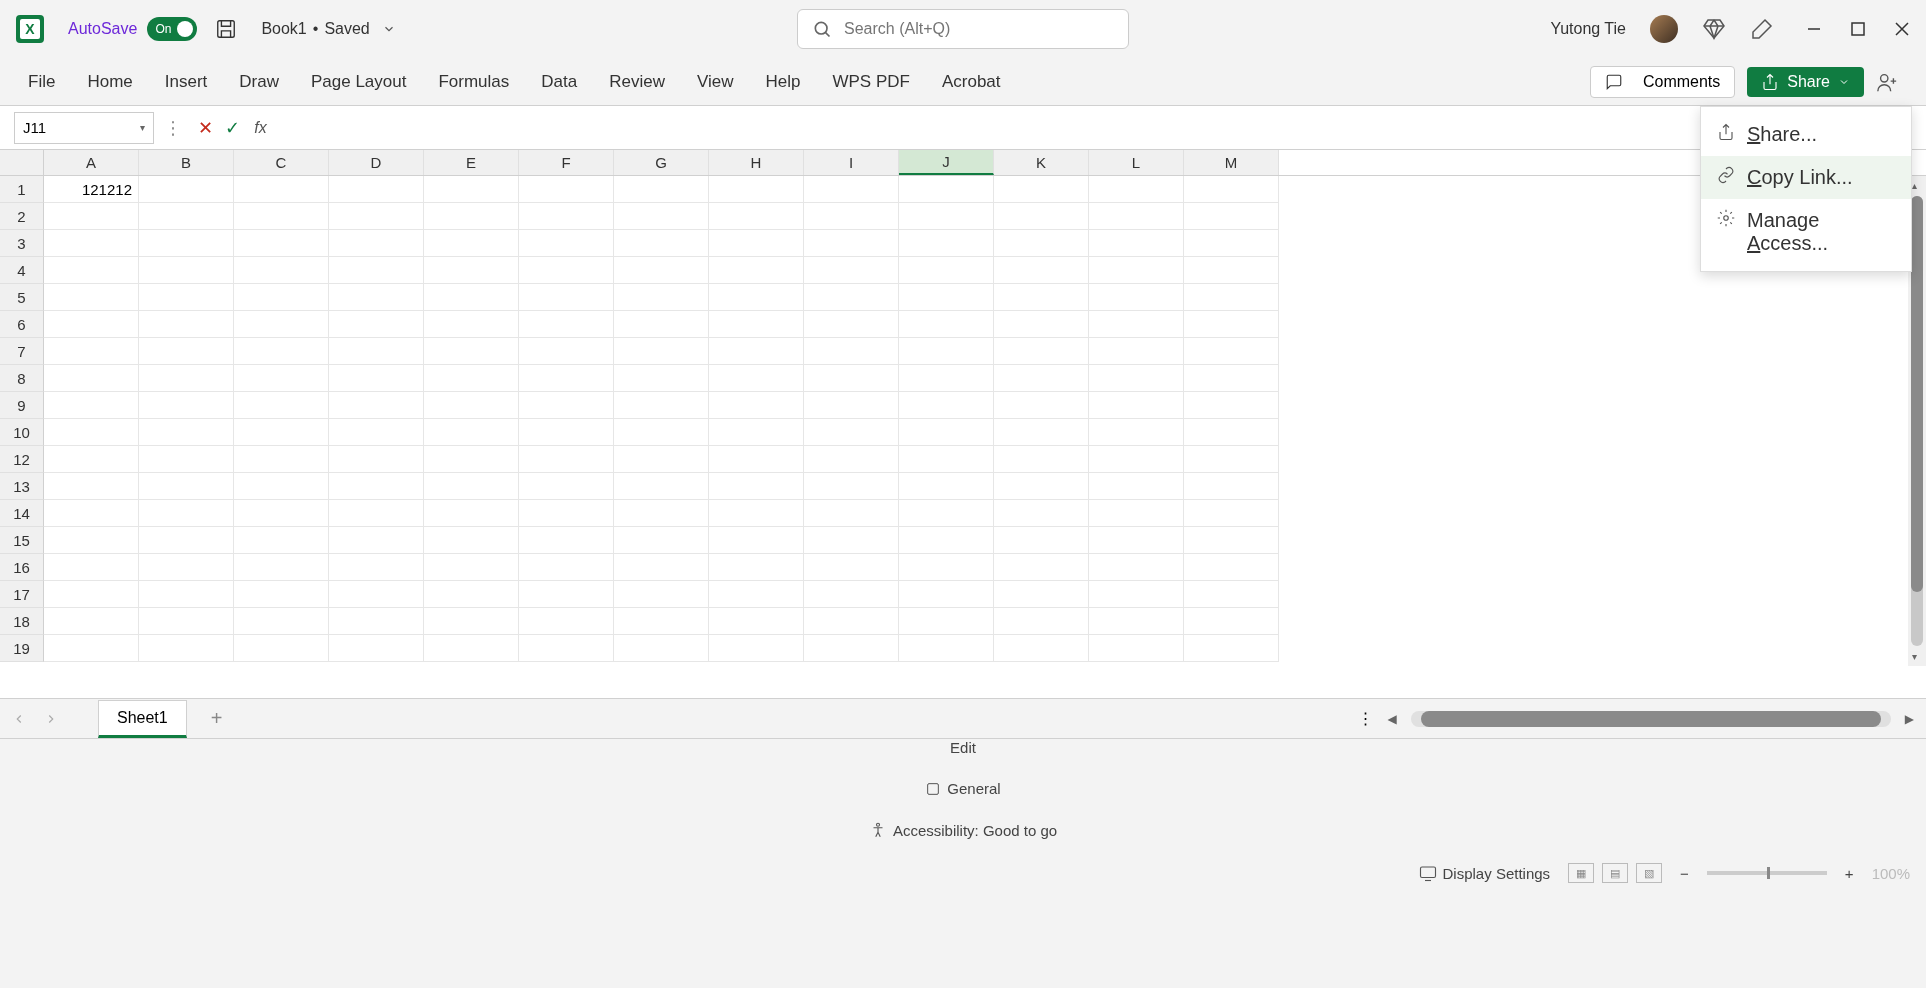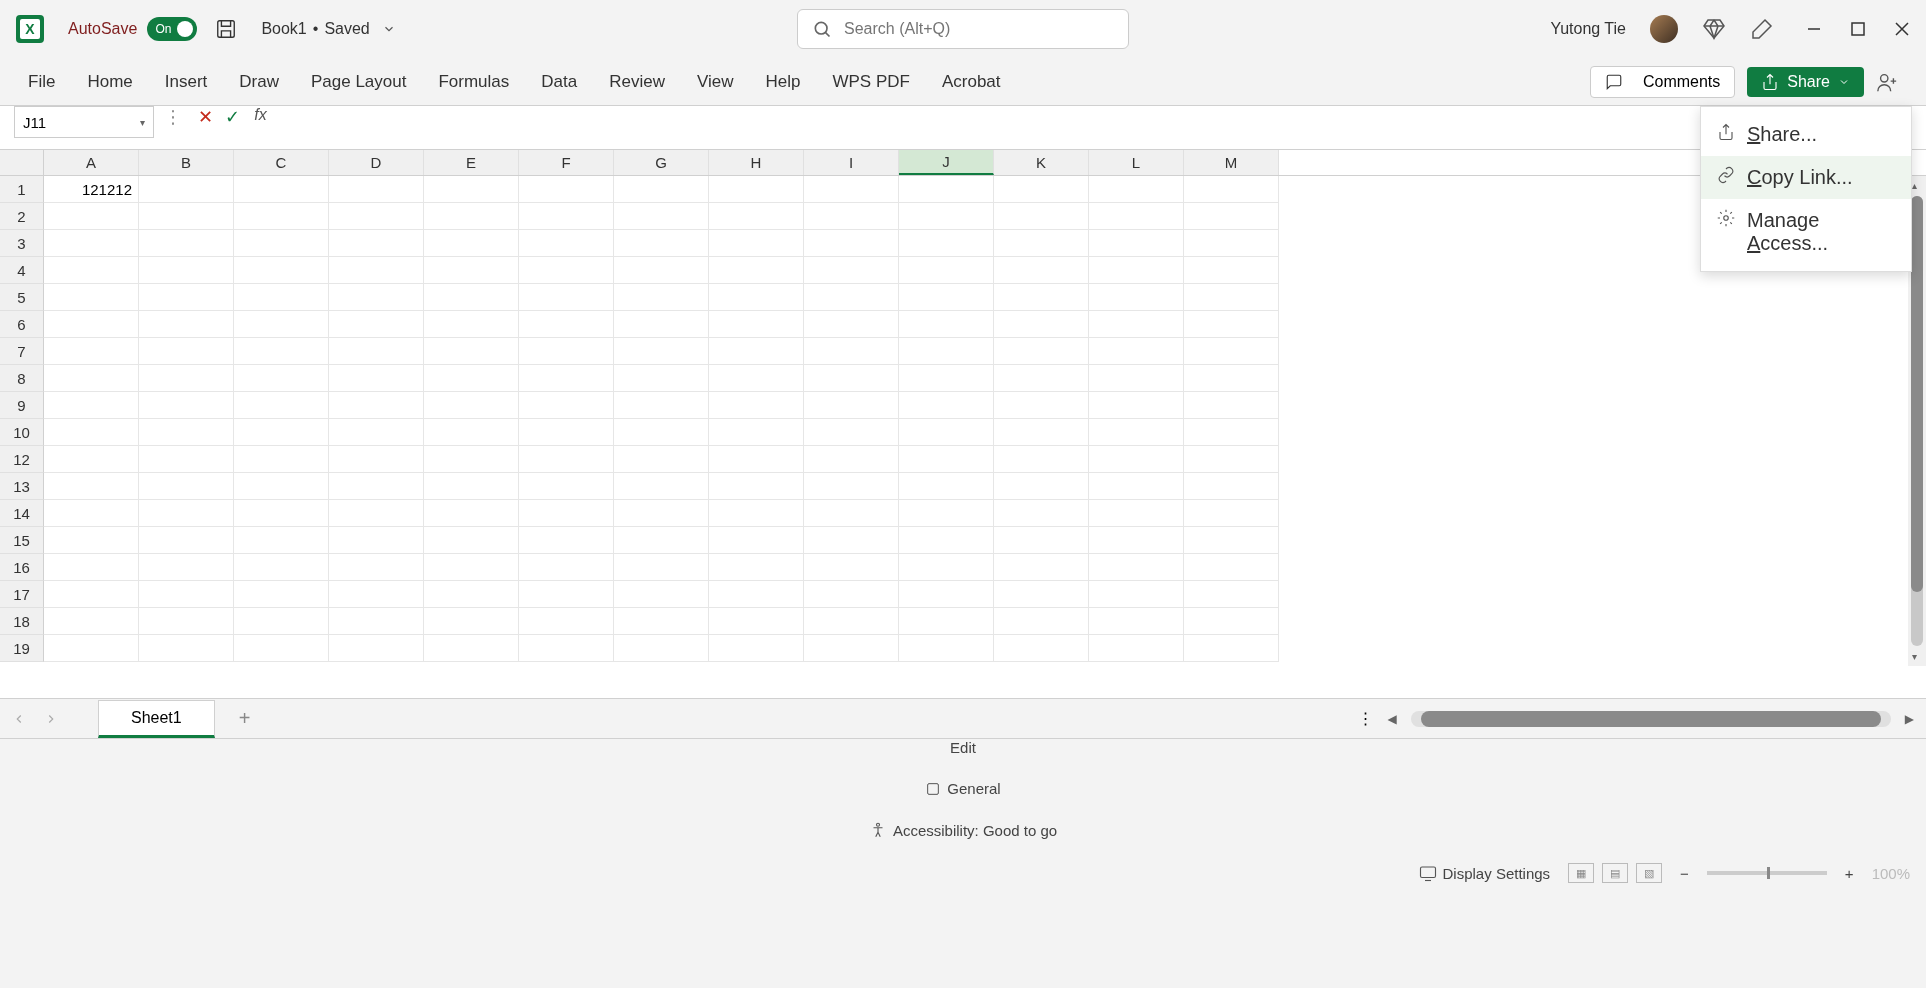--- a/index.html
+++ b/index.html
@@ -4,21 +4,21 @@
 <style>
 * { margin: 0; padding: 0; box-sizing: border-box; font-family: 'Segoe UI', Tahoma, sans-serif; }
 body { background: #f3f3f3; width: 1926px; height: 988px; overflow: hidden; position: relative; }
 
 
 .titlebar { height: 58px; display: flex; align-items: center; background: #f3f3f3; padding: 0 16px; }
 .excel-icon { width: 28px; height: 28px; background: #107c41; border-radius: 4px; display: flex; align-items: center; justify-content: center; color: #fff; font-weight: bold; font-size: 16px; margin-right: 24px; position: relative; }
 .excel-icon::before { content: ''; position: absolute; width: 20px; height: 20px; background: #fff; border-radius: 2px; }
 .excel-icon span { position: relative; z-index: 1; color: #107c41; font-size: 14px; }
 .autosave { display: flex; align-items: center; gap: 10px; margin-right: 18px; }
-.autosave-label { font-size: 16px; color: #7f1d1d; }
+.autosave-label { font-size: 16px; color: #6d28d9; }
 .toggle { width: 50px; height: 24px; background: #107c41; border-radius: 12px; position: relative; display: flex; align-items: center; padding: 0 4px; }
 .toggle-text { color: #fff; font-size: 12px; margin-left: 4px; }
 .toggle-knob { width: 16px; height: 16px; background: #fff; border-radius: 50%; position: absolute; right: 4px; }
 .save-icon-btn { margin-right: 24px; color: #333; }
 .doc-title { font-size: 16px; color: #333; display: flex; align-items: center; gap: 6px; }
 .doc-chevron { margin-left: 6px; }
 .search-box { margin-left: auto; margin-right: auto; width: 332px; height: 40px; border: 1px solid #ccc; border-radius: 6px; background: #fff; display: flex; align-items: center; padding: 0 14px; gap: 12px; position: absolute; left: 50%; transform: translateX(-50%); }
 .search-box input { border: none; outline: none; font-size: 16px; color: #666; width: 100%; background: transparent; }
 .titlebar-right { margin-left: auto; display: flex; align-items: center; gap: 24px; }
 .username { font-size: 16px; color: #333; }
@@ -30,21 +30,21 @@
 
 .ribbon { height: 48px; display: flex; align-items: center; padding: 0 28px; border-bottom: 1px solid #d0d0d0; background: #f3f3f3; }
 .ribbon-tabs { display: flex; gap: 32px; }
 .ribbon-tab { font-size: 17px; color: #333; cursor: pointer; }
 .ribbon-right { margin-left: auto; display: flex; align-items: center; gap: 12px; }
 .comments-btn { display: flex; align-items: center; gap: 20px; padding: 6px 14px; border: 1px solid #ccc; border-radius: 4px; background: #fff; font-size: 16px; }
 .share-btn { display: flex; align-items: center; gap: 8px; padding: 6px 14px; background: #107c41; color: #fff; border-radius: 4px; font-size: 16px; }
 .presence-icon { color: #555; }
 
 
-.formula-bar { height: 44px; display: flex; align-items: flex-start; background: #fff; border-bottom: 1px solid #d0d0d0; }
+.formula-bar { height: 44px; display: flex; align-items: center; background: #fff; border-bottom: 1px solid #d0d0d0; }
 .name-box { width: 140px; height: 32px; border: 1px solid #ccc; margin-left: 14px; display: flex; align-items: center; padding: 0 8px; font-size: 15px; justify-content: space-between; }
 .name-box-chevron { color: #666; font-size: 10px; }
 .fb-divider { color: #888; margin: 0 10px; font-size: 18px; }
 .fb-btn { margin: 0 6px; font-size: 18px; }
 .fb-cancel { color: #c42b1c; }
 .fb-enter { color: #107c41; }
 .fb-fx { font-style: italic; color: #555; font-size: 16px; margin: 0 8px; }
 .formula-input { flex: 1; height: 32px; border: none; outline: none; padding: 0 10px; font-size: 15px; }
 
 
@@ -68,21 +68,21 @@
 
 .share-dropdown { position: absolute; top: 106px; right: 14px; width: 212px; background: #fff; border: 1px solid #ddd; box-shadow: 0 4px 12px rgba(0,0,0,0.15); z-index: 100; padding: 6px 0; }
 .share-item { display: flex; align-items: flex-start; gap: 12px; padding: 10px 16px; font-size: 20px; color: #333; cursor: pointer; }
 .share-item.hover { background: #eef5ee; }
 .share-item .u { text-decoration: underline; }
 .share-icon-sm { width: 18px; color: #555; }
 
 
 .sheet-bar { height: 40px; display: flex; align-items: center; background: #f3f3f3; border-top: 1px solid #d0d0d0; padding: 0 12px; }
 .sheet-nav { display: flex; gap: 18px; color: #888; margin-right: 40px; }
-.sheet-tab { padding: 8px 32px; background: #fff; border: 1px solid #d0d0d0; border-bottom: 3px solid #107c41; font-size: 16px; }
+.sheet-tab { padding: 8px 18px; background: #fff; border: 1px solid #d0d0d0; border-bottom: 3px solid #107c41; font-size: 16px; }
 .add-sheet { margin-left: 24px; color: #888; font-size: 20px; }
 .sheet-right { margin-left: auto; display: flex; align-items: center; gap: 14px; }
 .h-scroll { width: 480px; height: 16px; background: #e0e0e0; border-radius: 8px; position: relative; }
 .h-scroll-thumb { position: absolute; left: 10px; right: 10px; top: 0; bottom: 0; background: #8a8a8a; border-radius: 8px; }
 .h-arrow { color: #666; font-size: 12px; }
 
 
 .status-bar { height: 32px; display: flex; align-items: center; background: #f3f3f3; border-top: 1px solid #d0d0d0; padding: 0 16px; font-size: 15px; color: #444; gap: 24px; flex-direction: column; }
 .status-right { margin-left: auto; display: flex; align-items: center; gap: 18px; }
 .view-btns { display: flex; gap: 8px; }

